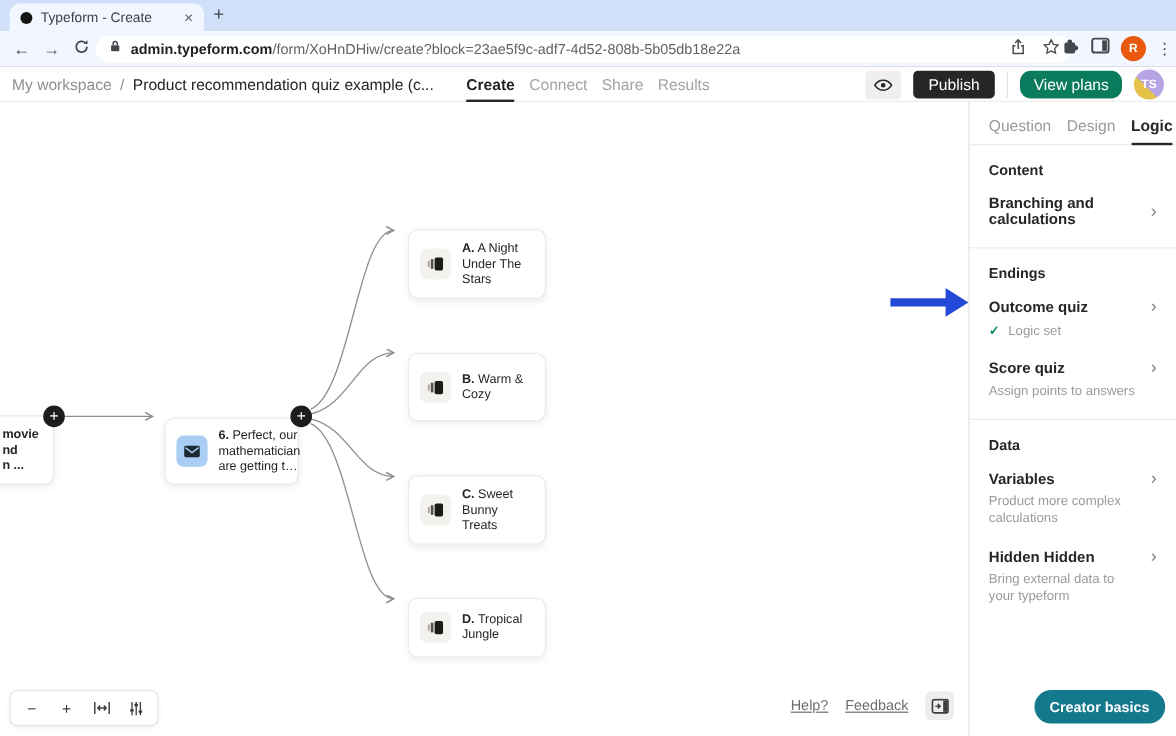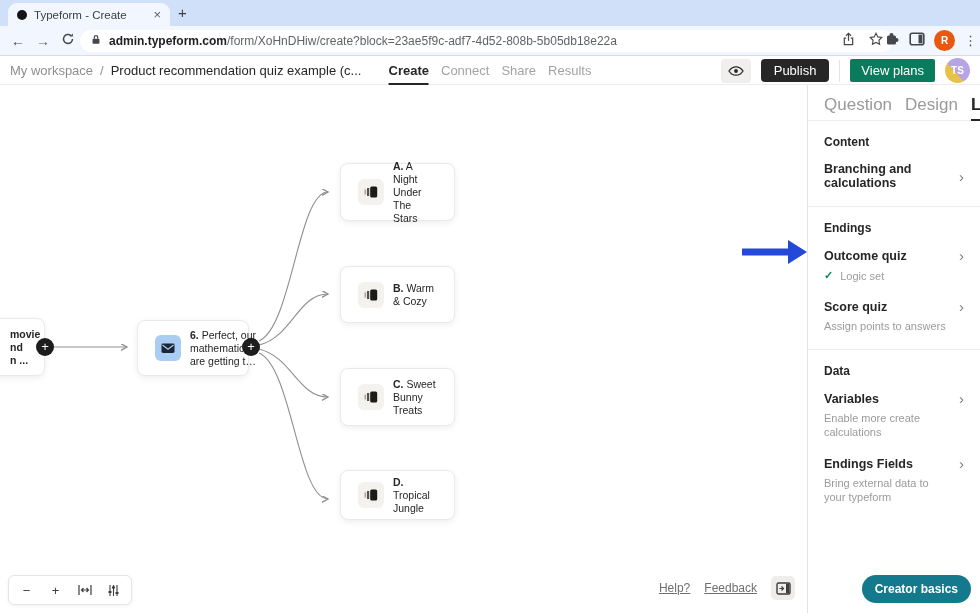--- a/index.html
+++ b/index.html
@@ -46,30 +46,30 @@
     display:flex; gap:12px; }
   .hnav-item { font-size:13px; color:#a3a3a3; display:flex; align-items:center; height:29px;
     border-bottom:2px solid transparent; padding-top:2px; }
   .hnav-item.active { color:#262627; font-weight:bold; border-bottom-color:#262627; }
   .header-right { position:absolute; right:10px; top:0; height:29px; display:flex;
     align-items:center; gap:10px; }
   .eye-btn { width:30px; height:24px; background:#f0efee; border-radius:4px; display:flex;
     align-items:center; justify-content:center; }
   .publish-btn { background:#262627; color:#fff; font-size:13px; border-radius:4px; padding:4px 13px; }
   .hdr-divider { width:1px; height:22px; background:#e3e3e3; }
-  .view-plans-btn { background:#0a7b5c; color:#fff; font-size:13px; border-radius:2px; padding:4px 11px; }
+  .view-plans-btn { background:#0a7b5c; color:#fff; font-size:13px; border-radius:9px; padding:4px 11px; }
   .user-avatar { width:25px; height:25px; border-radius:50%; color:#fff; font-size:10px; font-weight:bold;
     display:flex; align-items:center; justify-content:center;
     background:linear-gradient(to bottom left, #b7a4e4 58%, #e6c24a 58%); }
 
   
   .canvas { position:absolute; top:85px; left:0; width:807px; height:528px; background:#fff; overflow:hidden; }
   .flow-svg { position:absolute; top:0; left:0; }
   .flow-node { position:absolute; background:#fff; border:1px solid #eceae6; border-radius:8px;
-    box-shadow:0 2px 6px rgba(0,0,0,.07); display:flex; align-items:center; gap:9px; padding:8px 17px; }
+    box-shadow:0 2px 6px rgba(0,0,0,.07); display:flex; align-items:center; gap:9px; padding:8px 9px;margin-top:28px; }
   .node-icon { width:26px; height:26px; border-radius:6px; flex:none; display:flex;
     align-items:center; justify-content:center; }
   .icon-mail { background:#a9cdf3; }
   .icon-ending { background:#f4f2ee; }
   .node-text { font-size:10.5px; line-height:13px; color:#262627; }
   .node-text b { font-weight:bold; }
   .plus-btn { position:absolute; width:18px; height:18px; border-radius:50%; background:#1d1d1d;
     color:#fff; font-size:13px; line-height:17px; text-align:center; }
   .trunc-text { margin-left:69px;font-weight:bold; }
 
@@ -81,21 +81,21 @@
   .help-row { position:absolute; right:12px; bottom:13px; display:flex; align-items:center; gap:14px; }
   .help-link { font-size:12px; color:#6f6f6f; text-decoration:underline; }
   .panel-btn { width:24px; height:24px; background:#efedeb; border-radius:5px; display:flex;
     align-items:center; justify-content:center; }
 
   
   .sidebar { position:absolute; top:85px; right:0; width:173px; height:528px; background:#fff;
     border-left:1px solid #e3e3e3; }
   .sb-tabs { display:flex; align-items:center; gap:13px; padding:0 14px 0 16px; height:36px;
     border-bottom:1px solid #ececec; }
-  .sb-tab { font-size:17px; color:#9a9a9a; height:36px; display:flex; align-items:center;
+  .sb-tab { font-size:13px; color:#9a9a9a; height:36px; display:flex; align-items:center;
     border-bottom:2px solid transparent; padding-top:6px; }
   .sb-tab.active { color:#262627; font-weight:bold; border-bottom-color:#262627; }
   .sb-section { padding:14px 16px 16px; border-bottom:1px solid #ececec; }
   .sb-heading { font-size:12px; font-weight:bold; color:#262627; margin-bottom:13px; }
   .sb-item { margin-bottom:17px; }
   .sb-item:last-child { margin-bottom:0; }
   .sb-item-row { display:flex; justify-content:space-between; align-items:center; }
   .sb-item-title { font-size:12.5px; font-weight:bold; color:#262627; }
   .sb-chevron { color:#7d7d7d; font-size:15px; line-height:1; }
   .sb-desc { font-size:11px; color:#9b9b9b; line-height:14px; margin-top:5px; padding-right:14px; }
@@ -344,25 +344,25 @@
       </div>
     </div>
 
     <div class="sb-section" style="border-bottom:none;">
       <div class="sb-heading">Data</div>
       <div class="sb-item">
         <div class="sb-item-row">
           <span class="sb-item-title">Variables</span>
           <span class="sb-chevron">›</span>
         </div>
-        <div class="sb-desc">Enable more create calculations</div>
-      </div>
-      <div class="sb-item">
-        <div class="sb-item-row">
-          <span class="sb-item-title">Endings Fields</span>
+        <div class="sb-desc">Product more complex calculations</div>
+      </div>
+      <div class="sb-item">
+        <div class="sb-item-row">
+          <span class="sb-item-title">Hidden Hidden</span>
           <span class="sb-chevron">›</span>
         </div>
         <div class="sb-desc">Bring external data to your typeform</div>
       </div>
     </div>
 
     <span class="creator-basics-btn">Creator basics</span>
   </div>
 
 </div>

